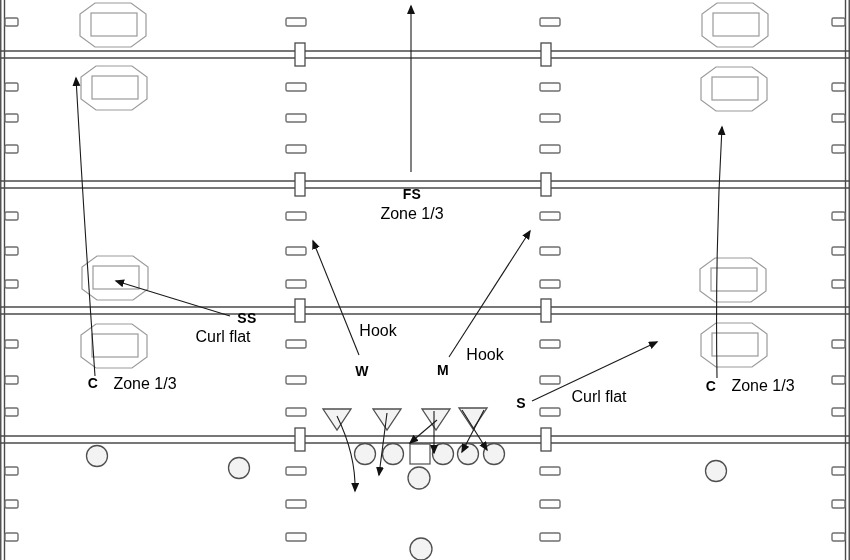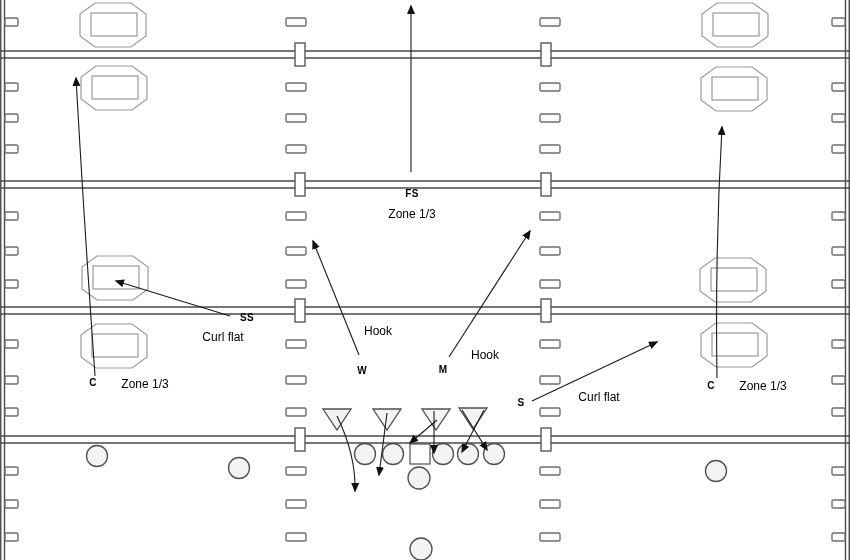--- a/index.html
+++ b/index.html
@@ -1,21 +1,21 @@
 <!DOCTYPE html>
 <html><head>
 <meta charset="utf-8">
 <style>
   html,body{margin:0;padding:0;background:#fff;}
   #stage{position:relative;width:850px;height:560px;background:#ffffff;overflow:hidden;
          font-family:"Liberation Sans",sans-serif;}
   #field-svg{position:absolute;left:0;top:0;}
-  .lbl{position:absolute;transform:translate(-50%,-50%);font-size:12px;color:#000;
+  .lbl{position:absolute;transform:translate(-50%,-50%);font-size:16px;color:#000;
        white-space:nowrap;line-height:1;}
-  .lbl.pos{font-weight:bold;font-size:10px;letter-spacing:.3px;}
+  .lbl.pos{font-weight:bold;font-size:14px;letter-spacing:.3px;}
   #lbl-fs{left:412px;top:194px}
   #lbl-fs-zone{left:412px;top:214px}
   #lbl-ss{left:247px;top:318px}
   #lbl-ss-zone{left:223px;top:337px}
   #lbl-c-left{left:93px;top:383px}
   #lbl-c-left-zone{left:145px;top:384px}
   #lbl-w{left:362px;top:371px}
   #lbl-hook-w{left:378px;top:331px}
   #lbl-m{left:443px;top:370px}
   #lbl-hook-m{left:485px;top:355px}

